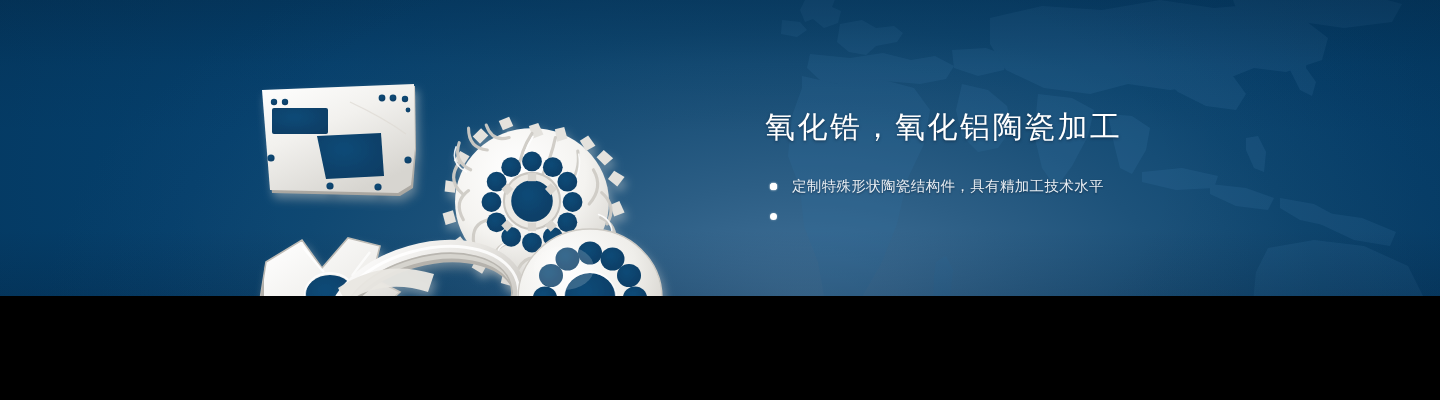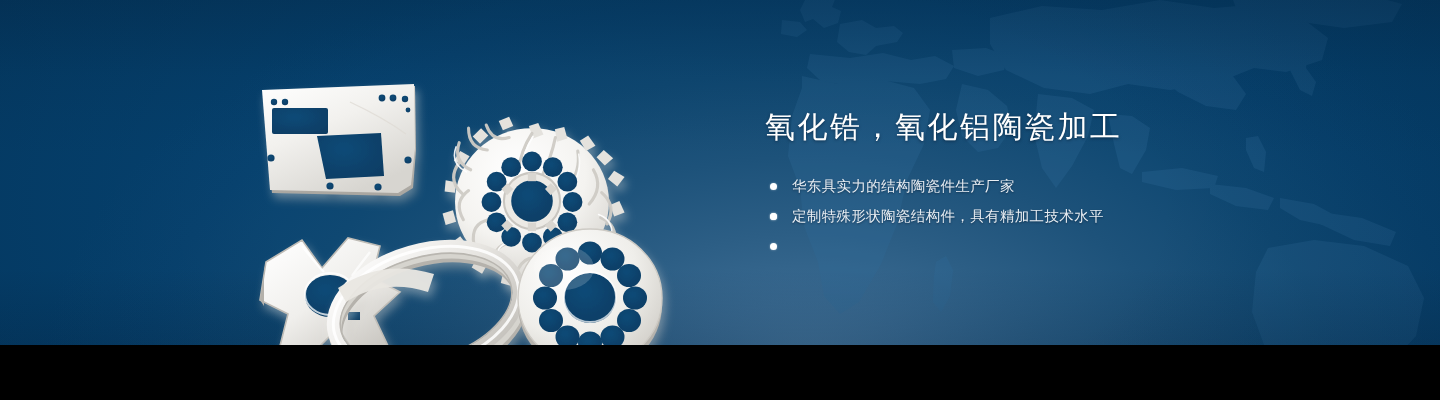--- a/index.html
+++ b/index.html
@@ -7,21 +7,21 @@
     padding: 0;
     background: #000;
   }
   body {
     font-family: "Liberation Sans", "DejaVu Sans", sans-serif;
   }
 
   #banner {
     position: relative;
     width: 1440px;
-    height: 345px;
+    height: 296px;
     overflow: hidden;
     background: #7f1d1d;
   }
 
   
   .bg-base {
     position: absolute;
     inset: 0;
     background:
       radial-gradient(ellipse 760px 420px at 56% 104%,
@@ -384,21 +384,20 @@
       </g>
     </svg>
   </div>
 
   <div class="copy">
     <h1 class="headline">氧化锆，氧化铝陶瓷加工</h1>
 
     <ul class="bullets">
       <li>
         <span class="dot"></span>
-        <span>华东具实力的结构陶瓷件生产厂家</span>
       </li>
       <li>
         <span class="dot"></span>
       </li>
       <li>
         <span class="dot"></span>
         <span>定制特殊形状陶瓷结构件，具有精加工技术水平</span>
       </li>
       <li>
         <span class="dot"></span>

